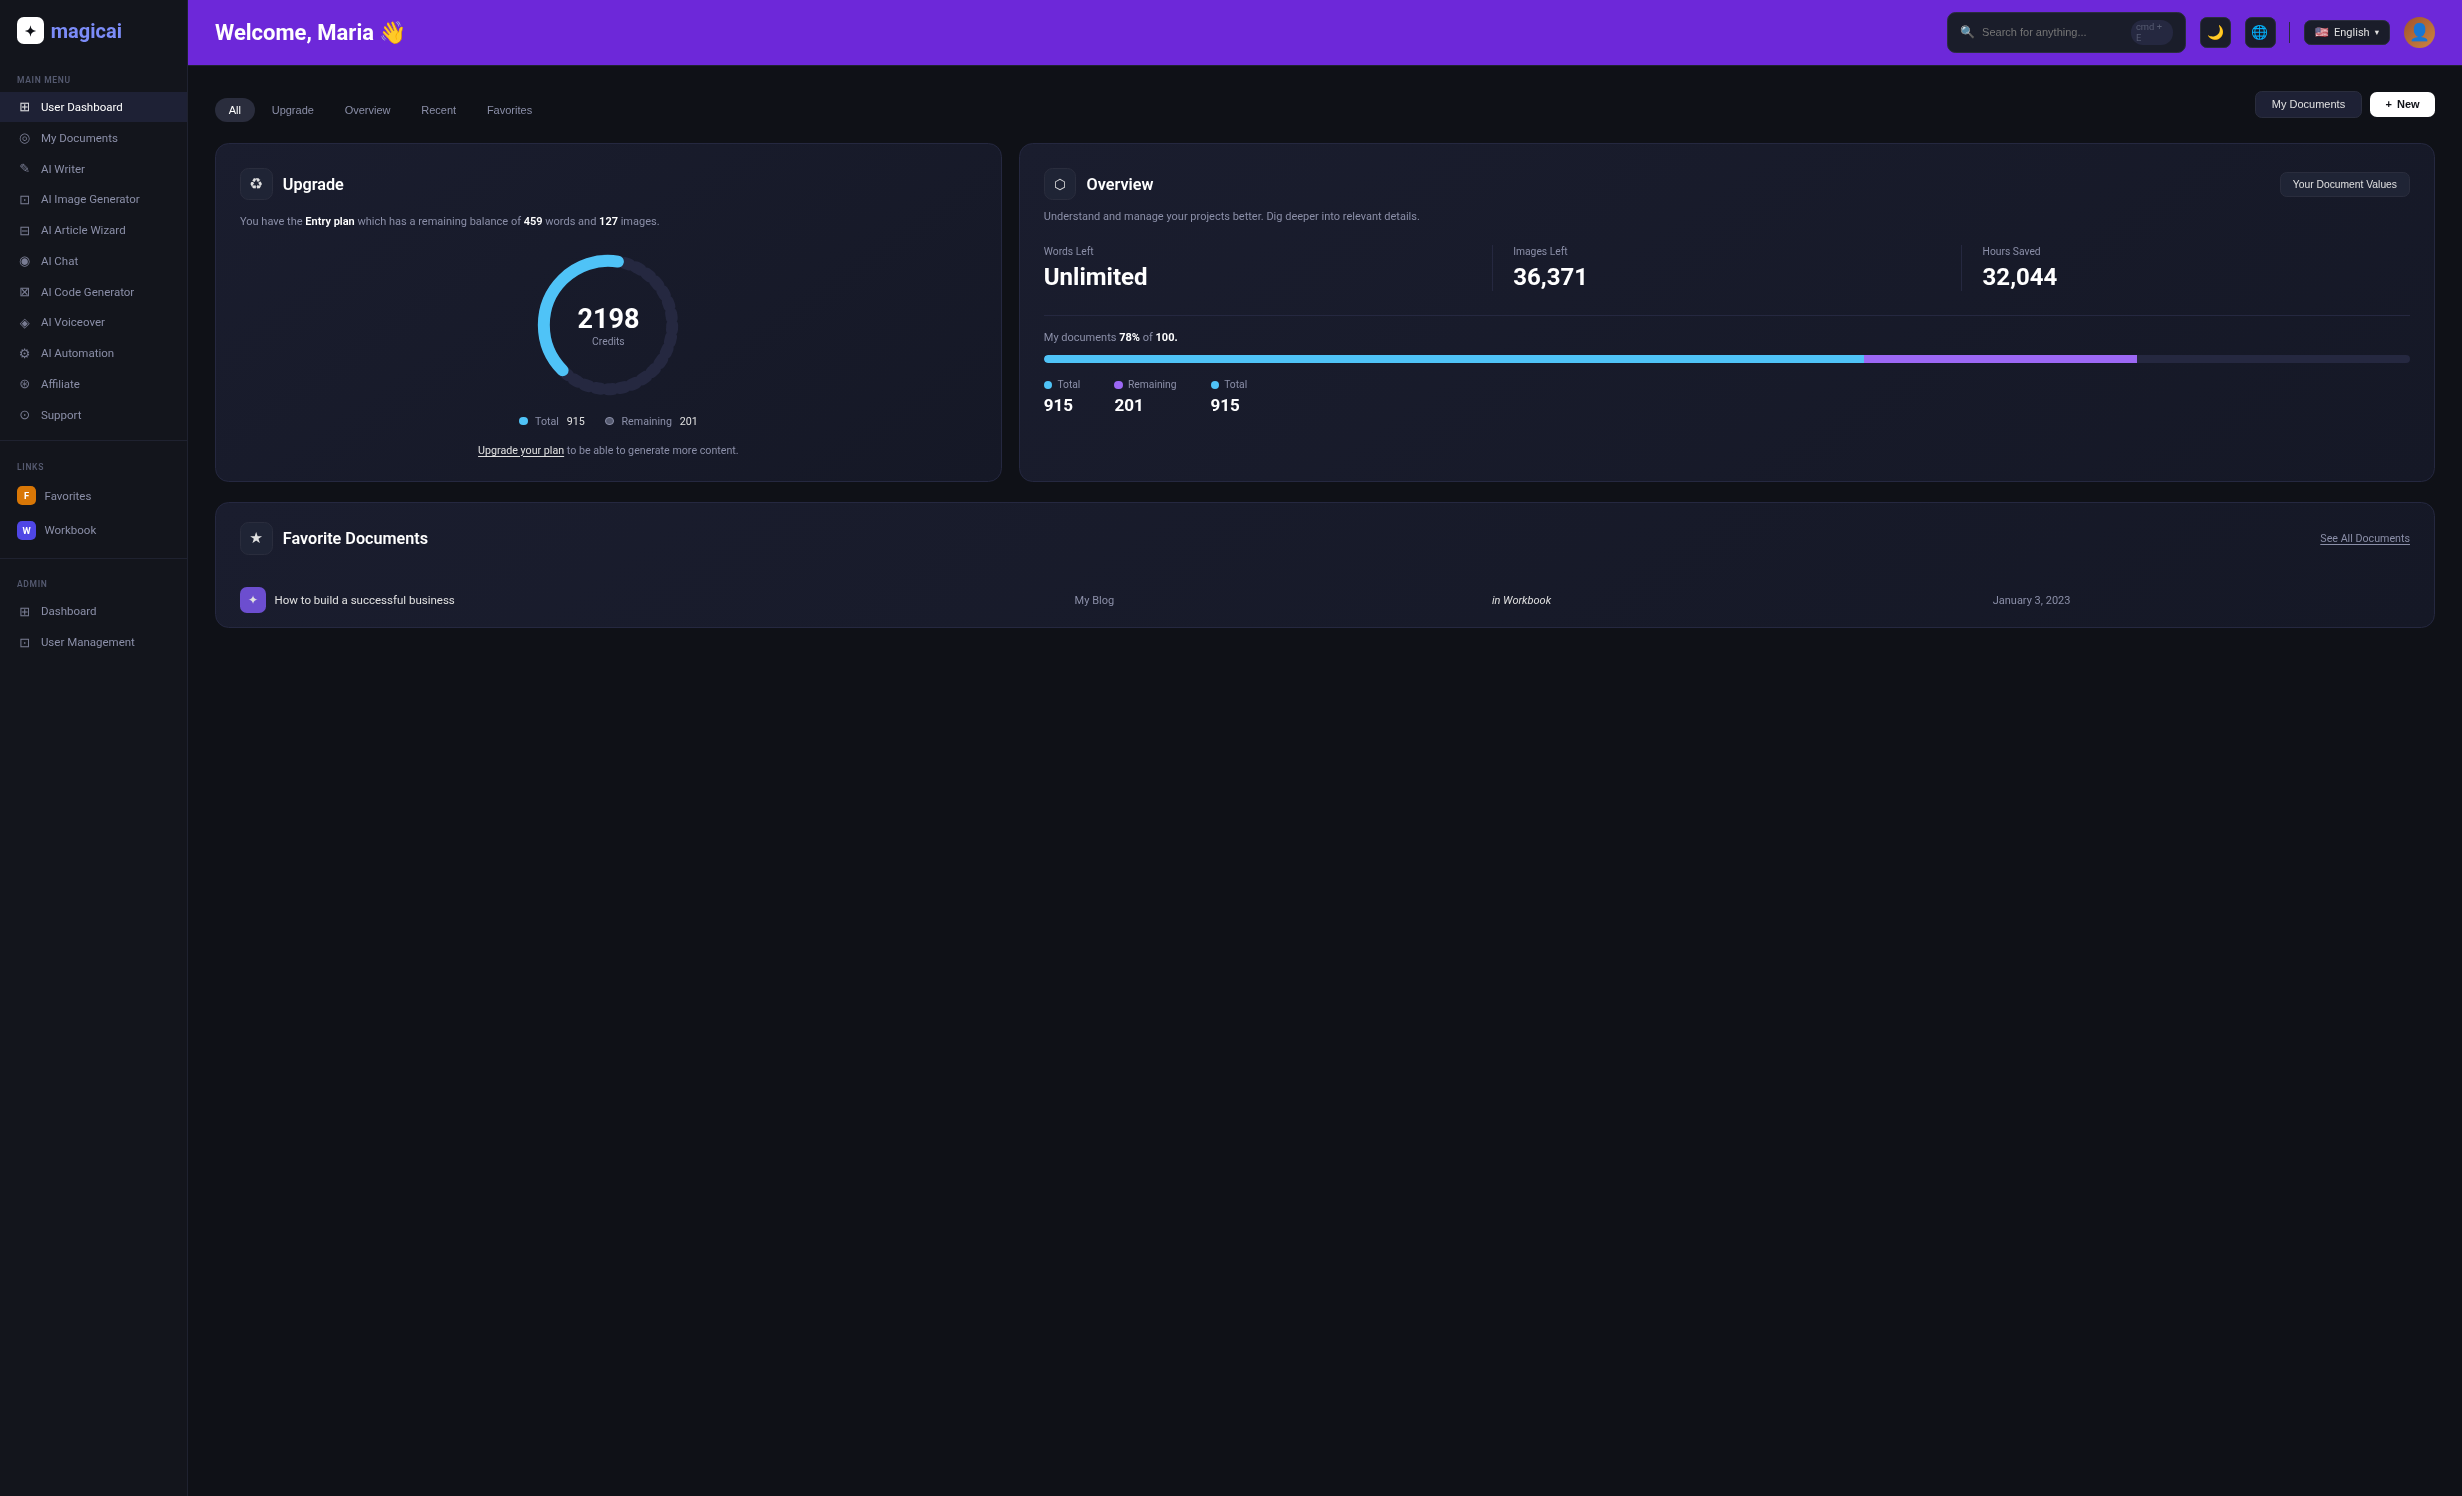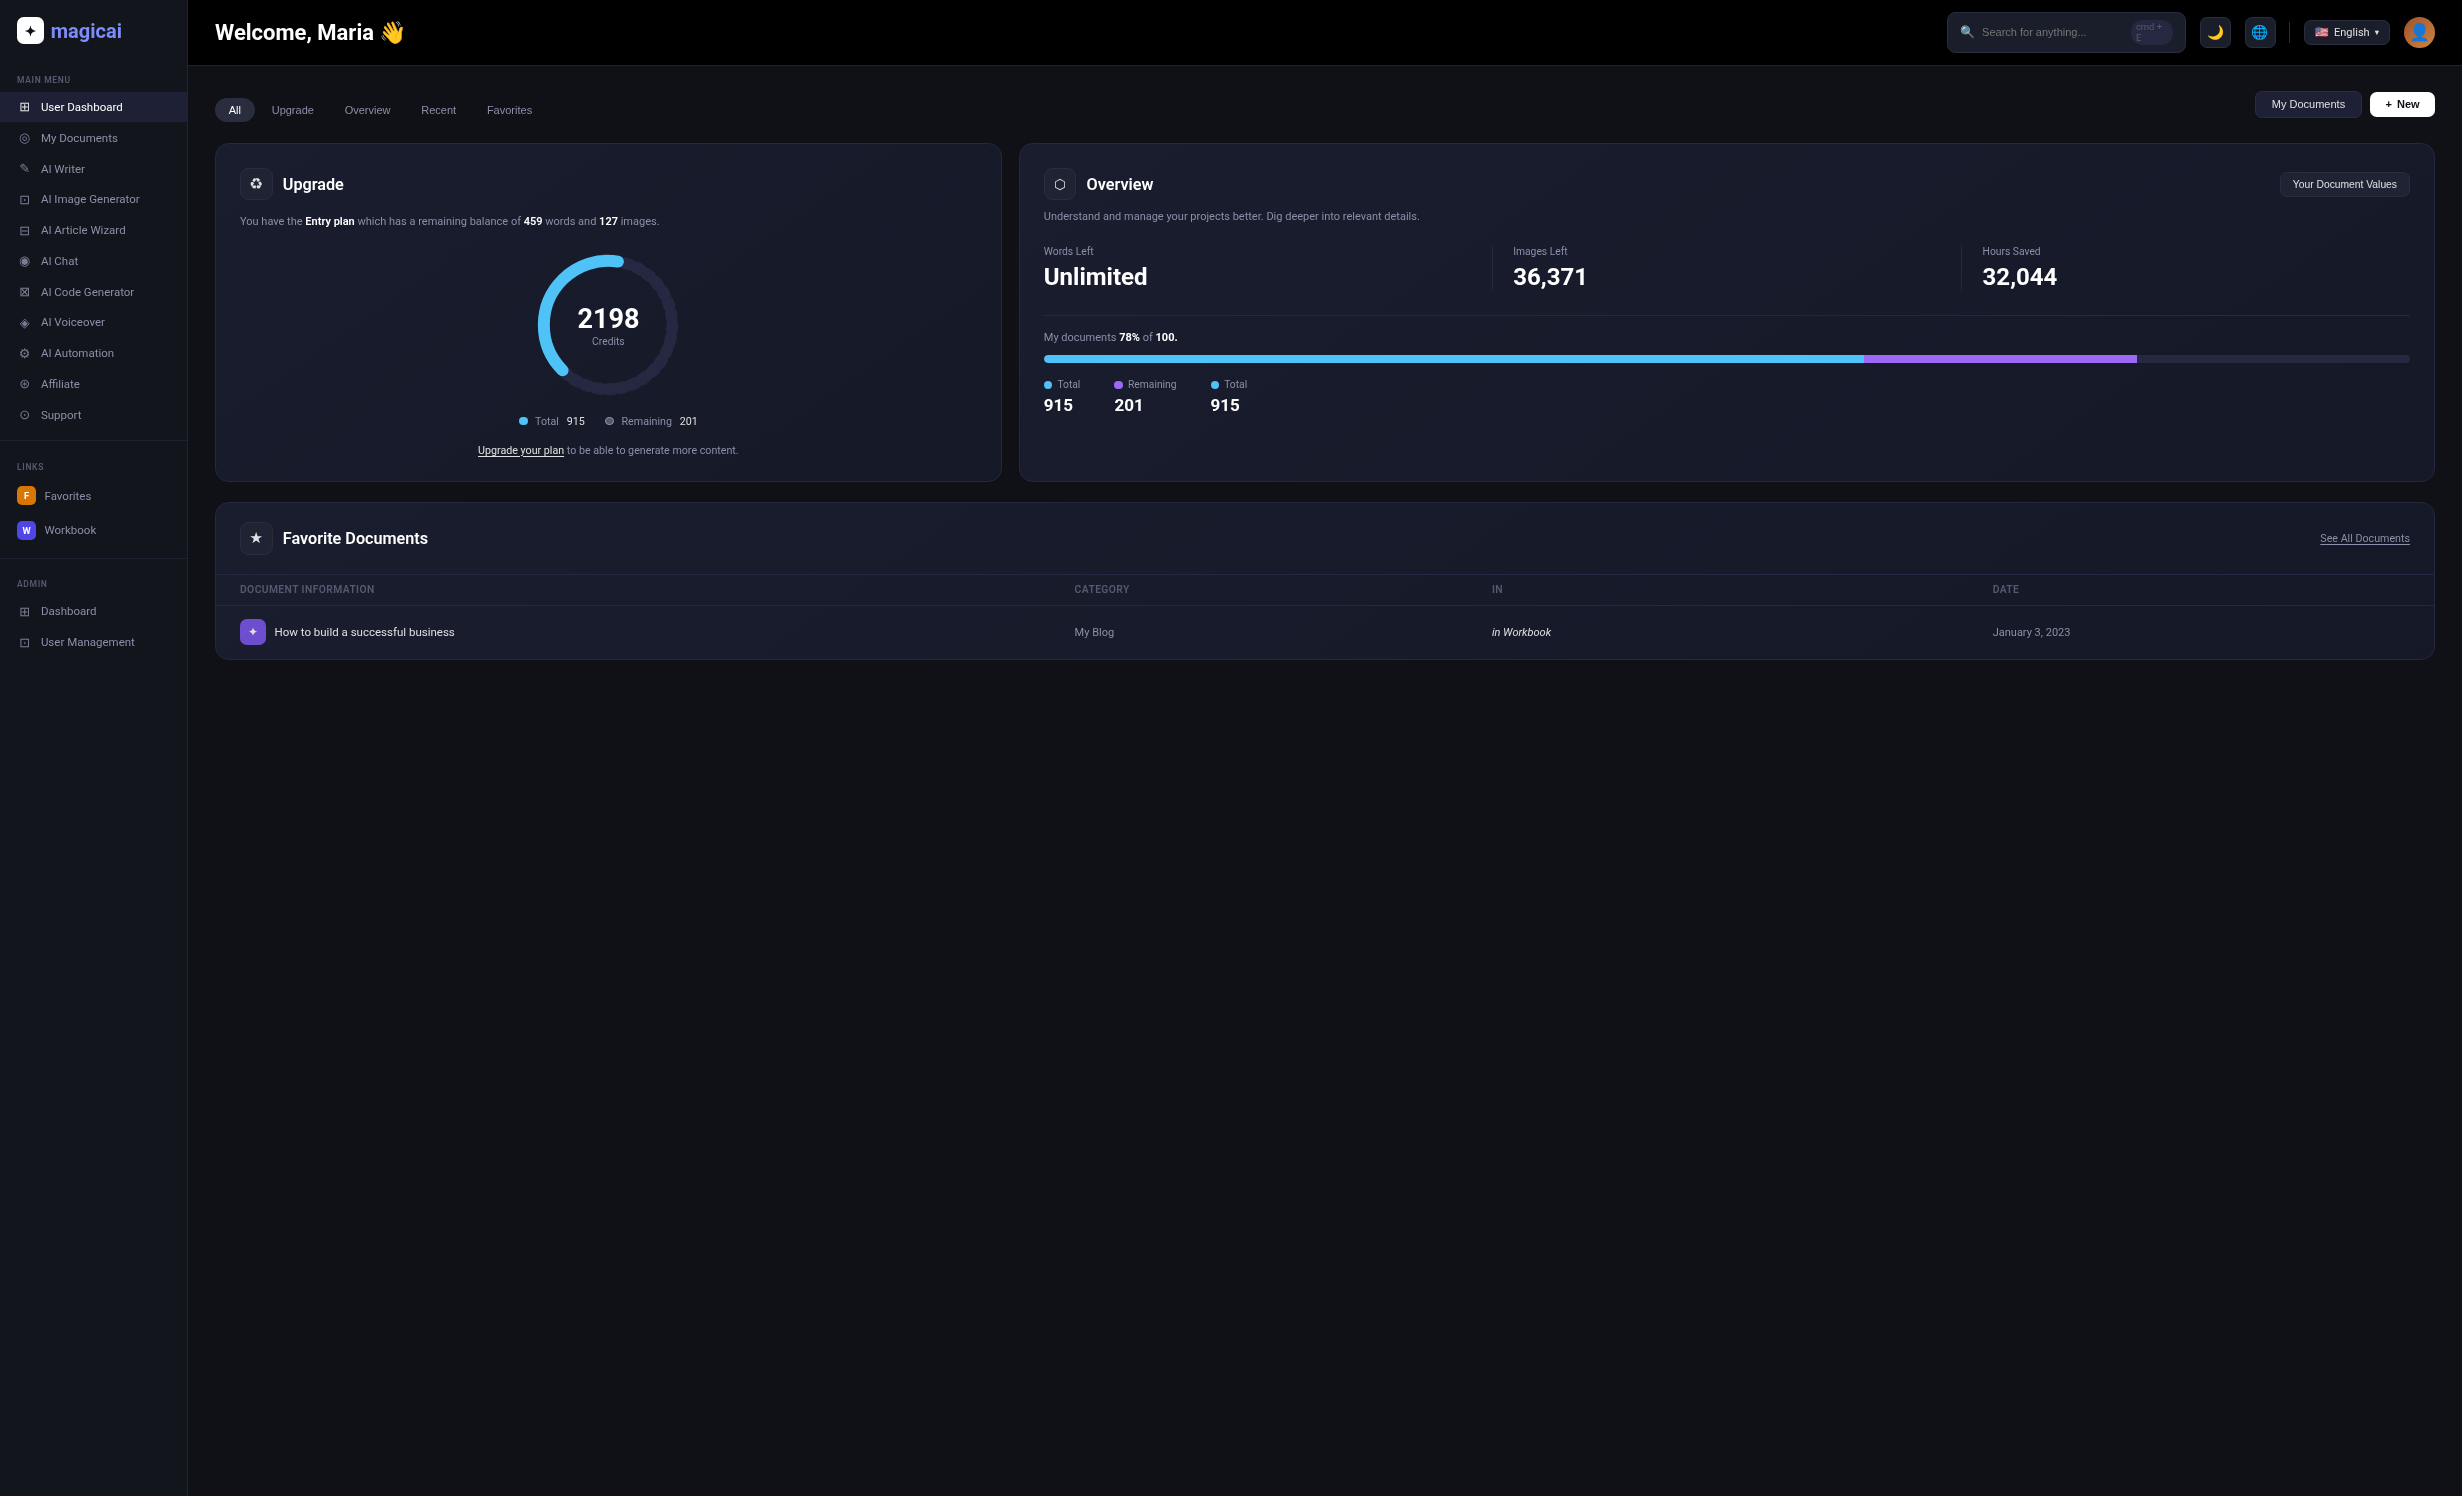--- a/index.html
+++ b/index.html
@@ -96,21 +96,21 @@
       background: #0f1117;
     }
 
     
     .header {
       display: flex;
       align-items: center;
       justify-content: space-between;
       padding: 12px 27px;
       border-bottom: 0.9px solid #1f2230;
-      background: #000000;
+      background: #6d28d9;
     }
     .header-title {
       font-size: 22px;
       font-weight: 700;
       color: #fff;
     }
     .header-right {
       display: flex;
       align-items: center;
       gap: 13.7px;
@@ -755,26 +755,20 @@
 
     <div class="fav-docs-card">
       <div class="fav-header">
         <div class="fav-header-left">
           <div class="card-icon">★</div>
           <div class="card-title">Favorite Documents</div>
         </div>
         <a class="see-all-link">See All Documents</a>
       </div>
 
-      <div class="table-header">
-        <div>Document Information</div>
-        <div>Category</div>
-        <div>In</div>
-        <div>Date</div>
-      </div>
 
       <div class="table-row">
         <div class="doc-name-cell">
           <div class="doc-icon" style="background:#6c4ecf;">✦</div>
           <span class="doc-name">How to build a successful business</span>
         </div>
         <div class="cell-text">My Blog</div>
         <div class="cell-bold">in Workbook</div>
         <div class="cell-text">January 3, 2023</div>
       </div>

